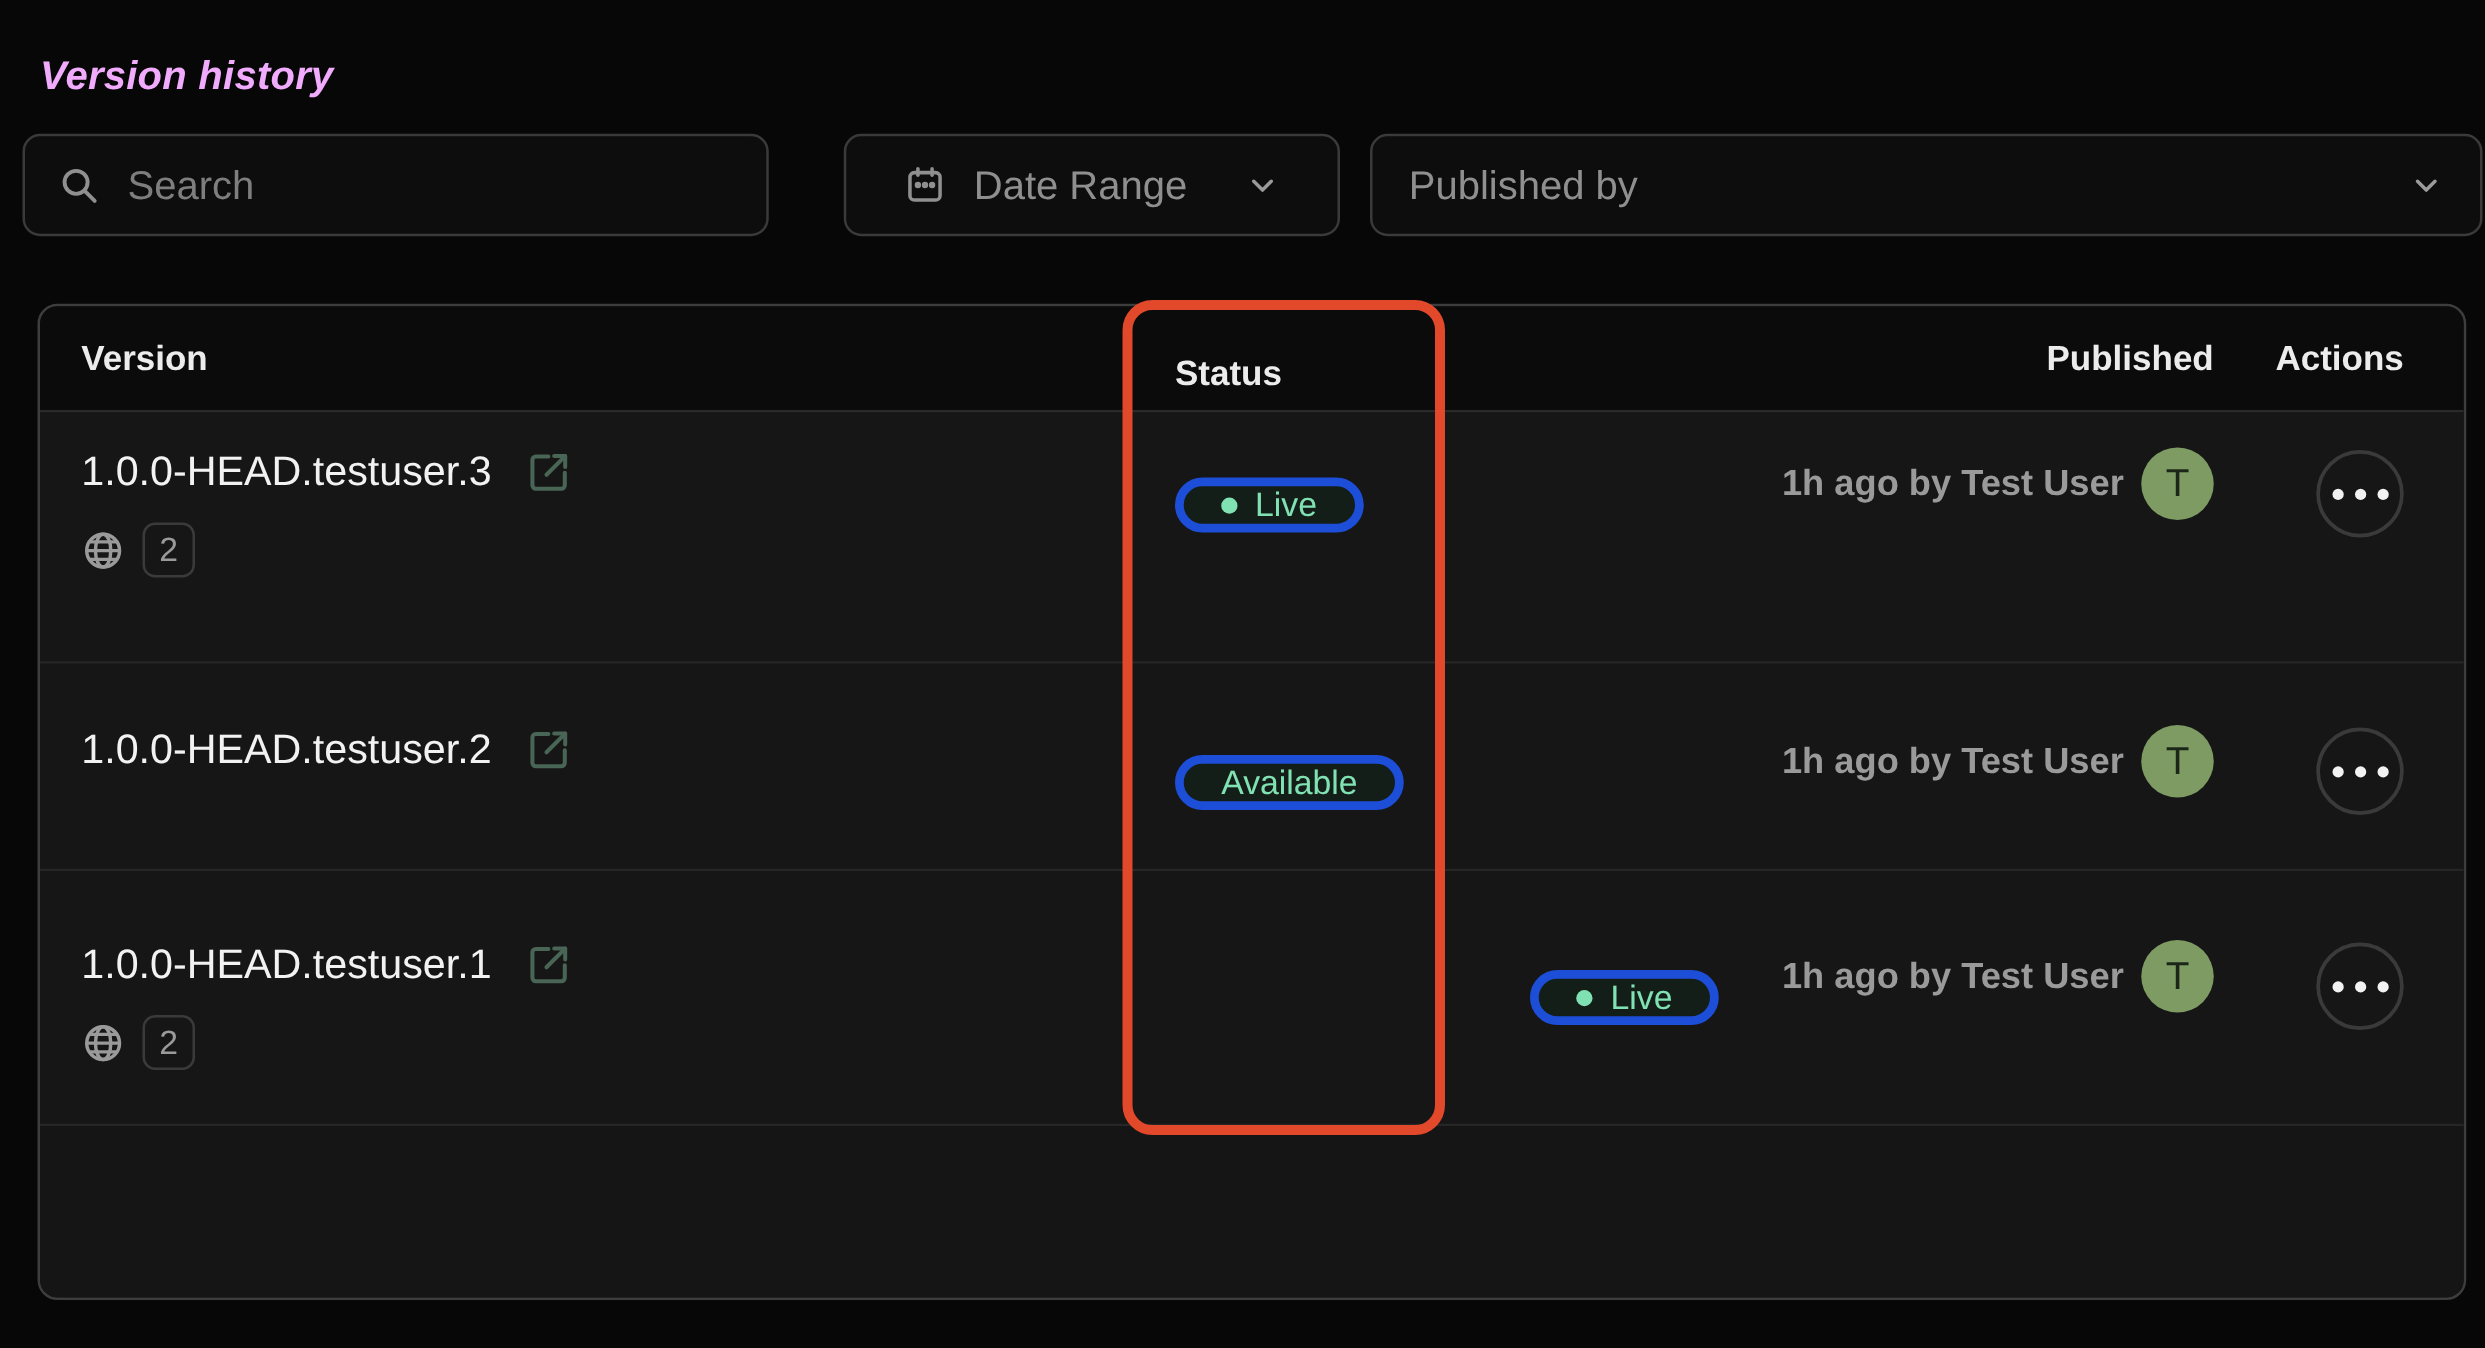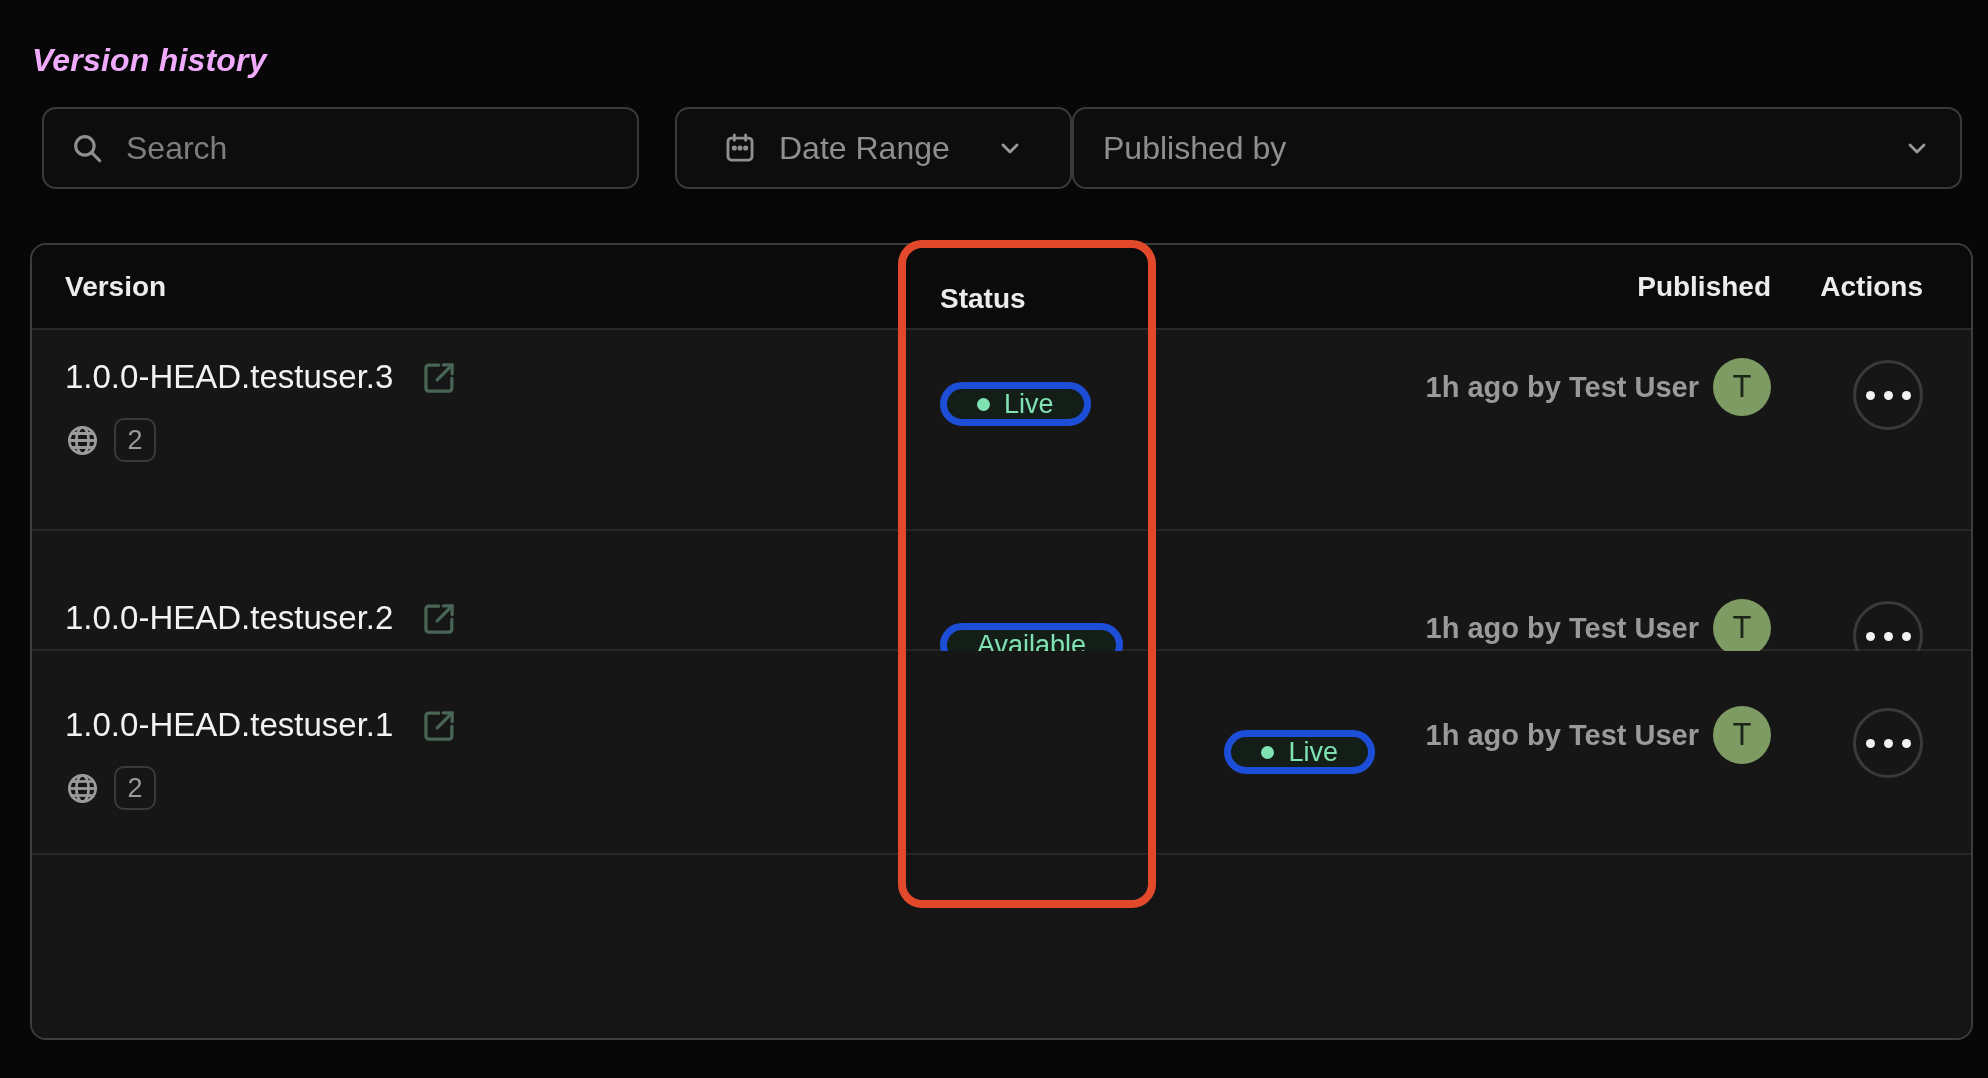--- a/index.html
+++ b/index.html
@@ -11,21 +11,21 @@
   }
   .page { position: relative; width: 1988px; height: 1078px; background: #070707; }
 
   
   .page-title {
     position: absolute; left: 32px; top: 42px;
     font-size: 32px; font-weight: bold; color: #f0abfc; letter-spacing: 0.2px; font-style: italic;
   }
 
   
-  .filters { position: absolute; left: 42px; top: 107px; display: flex; }
+  .filters { position: absolute; left: 18px; top: 107px; display: flex; gap: 24px; }
   .filter-box {
     height: 82px; border: 2px solid #3a3a3a; border-radius: 14px;
     background: #0d0d0d; display: flex; align-items: center;
     color: #8f8f8f; font-size: 32px;
   }
   .search-box { width: 597px; padding: 0 26px; }
   .daterange-box { width: 397px; margin-left: 36px; padding: 0 46px; }
   .publishedby-box { width: 890px; padding: 0 29px; }
   .filter-box .f-icon { display: flex; align-items: center; margin-right: 22px; color: #8f8f8f; }
   .filter-box .f-label { flex: 0 0 auto; }
@@ -47,21 +47,21 @@
     height: 85px; flex: 0 0 85px; background: #0b0b0b;
     border-bottom: 2px solid #2a2a2a;
     display: flex; align-items: center;
     font-size: 28px; font-weight: bold; color: #ececec;
   }
   .t-row {
     display: flex; align-items: flex-start; background: #161616;
     border-bottom: 2px solid #262626;
   }
   .t-row.r1 { height: 201px; padding-top: 28px; }
-  .t-row.r2 { height: 120px; padding-top: 68px; }
+  .t-row.r2 { height: 166px; padding-top: 49px; }
   .t-row.r3 { height: 204px; padding-top: 55px; text-align: right; }
   .t-filler { flex: 1; background: #151515; }
 
   .col-version   { width: 908px; padding-left: 33px; }
   .col-status    { width: 435px; margin-top: 24px; }
   .col-published { flex: 1; display: flex; justify-content: flex-end; }
   .col-actions   { width: 200px; padding-right: 48px; display: flex; justify-content: flex-end; }
 
   
   .ver-line { display: flex; align-items: center; }

